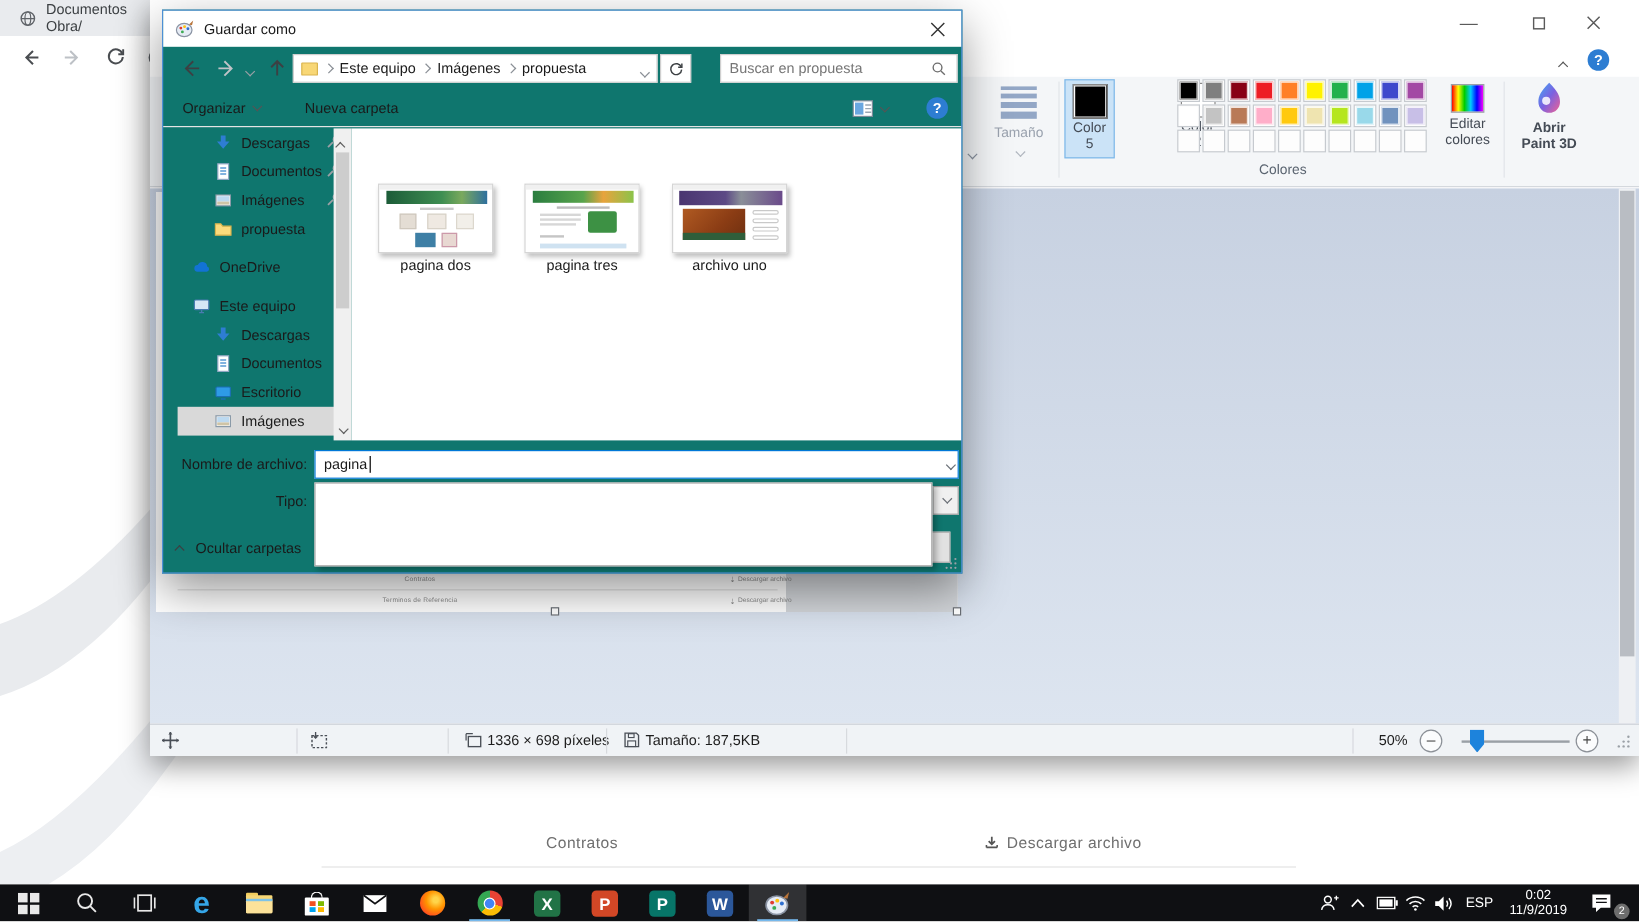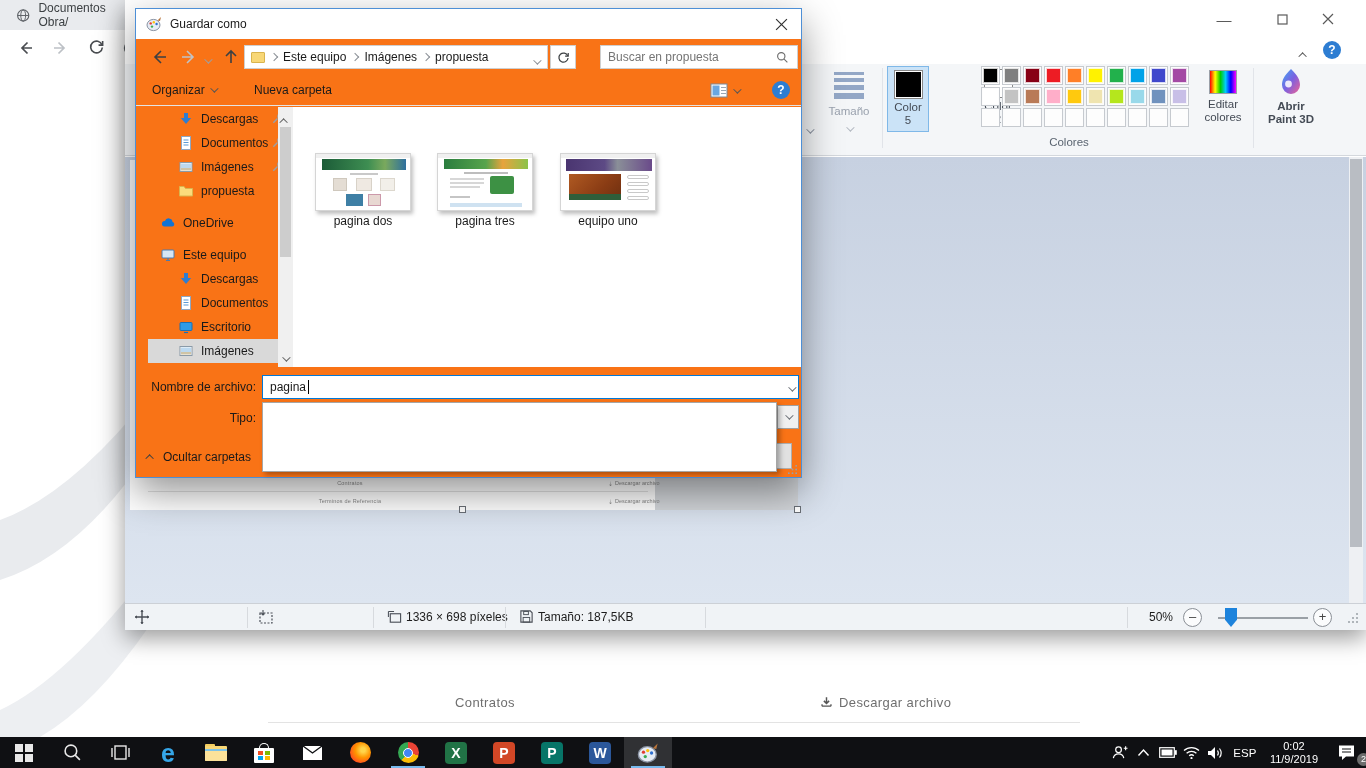--- a/index.html
+++ b/index.html
@@ -42,21 +42,21 @@
   .mini-row { position:absolute; width:520px; height:16px; display:flex; align-items:center; color:#8a8a8a; }
   .mini-row .m-lbl { width:300px; text-align:center; font-size:5.5px; letter-spacing:.2px; }
   .mini-row .m-lnk { margin-left:108px; font-size:5.5px; display:flex; gap:2px; align-items:center; }
   .statusbar { position:absolute; left:0; top:603px; width:100%; height:27px; background:#f0f3f6;
                border-top:1px solid #ccd0d6; font-size:12px; color:#1d1d1d; }
   .sb-div { position:absolute; top:3px; width:1px; height:21px; background:#d7dade; }
   .zoombtn { position:absolute; top:4px; width:19px; height:19px; border:1px solid #8a8f96; border-radius:50%;
              background:#fbfcfd; color:#444; font-size:13px; line-height:16px; text-align:center; }
 
   
-  .dialog { position:absolute; left:135px; top:8px; width:667px; height:470px; background:#f97316;
+  .dialog { position:absolute; left:135px; top:8px; width:667px; height:470px; background:#0f766e;
             border:1px solid #4d8fd6; z-index:20; box-shadow:0 14px 36px rgba(0,0,0,.42); font-size:12px; color:#1a1a1a; }
   .dlg-title { position:absolute; left:0; top:0; width:100%; height:30px; background:#fff;
                display:flex; align-items:center; gap:8px; padding-left:10px; }
   .dlg-close { position:absolute; right:0; top:0; width:40px; height:30px; display:flex; align-items:center;
                justify-content:center; font-size:14px; color:#333; }
   .navbtn { position:absolute; top:38px; width:22px; height:20px; color:#444; }
   .boxfield { position:absolute; top:36px; height:24px; background:#fff; border:1px solid #cfcfcf; display:flex; align-items:center; }
   .crumb { display:flex; align-items:center; gap:6px; padding:0 6px; }
   .tbtext { position:absolute; top:74px; font-size:12px; color:#1a1a1a; display:flex; gap:5px; align-items:center; }
   .chev { display:inline-block; width:6px; height:6px; border-right:1.4px solid #555; border-bottom:1.4px solid #555; }
@@ -82,21 +82,21 @@
                border:1px solid #a0a0a0; display:flex; align-items:center; justify-content:center; }
 
   
   .taskbar { position:absolute; left:0; top:737px; width:100%; height:31px; background:#0f1013; z-index:30;
              color:#fff; }
   .tb-cell { position:absolute; top:0; width:48px; height:31px; display:flex; align-items:center; justify-content:center; }
   .tb-under { position:absolute; bottom:0; left:7px; right:7px; height:2px; background:#76b9ed; }
   .tb-active { background:rgba(255,255,255,.14); }
   .appicon { width:22px; height:22px; border-radius:4px; display:flex; align-items:center; justify-content:center;
              font-weight:bold; color:#fff; font-size:14px; }
-  .tray { position:absolute; right:0; top:0; height:31px; display:flex; align-items:center; }
+  .tray { position:absolute; right:12px; top:0; height:31px; display:flex; align-items:center; }
   .tray-ic { display:flex; align-items:center; justify-content:center; width:24px; height:31px; }
   .clock { text-align:center; font-size:11px; line-height:13px; padding:0 8px; }
   .badge { position:absolute; right:-4px; bottom:2px; width:13px; height:13px; border-radius:50%;
            background:#6d6d6d; color:#fff; font-size:9px; line-height:13px; text-align:center; }
 </style>
 </head>
 <body>
 
 <div class="screen">
 
@@ -553,21 +553,21 @@
       <div class="thumb" style="left:267px;top:46px;">
         <div class="abs" style="left:0;top:0;width:96px;height:4px;background:#f0f0f0;"></div>
         <div class="abs" style="left:5px;top:5px;width:86px;height:12px;background:linear-gradient(90deg,#4a3570,#5d4a85 45%,#8a8f98 60%,#6a4a8a);"></div>
         <div class="abs" style="left:8px;top:20px;width:52px;height:26px;background:linear-gradient(135deg,#b05a22,#8a3c14 60%,#6e2f10);"></div>
         <div class="abs" style="left:8px;top:40px;width:52px;height:6px;background:#2f5e3a;"></div>
         <div class="abs" style="left:66px;top:21px;width:22px;height:4px;border:1px solid #c9c9c9;border-radius:2px;"></div>
         <div class="abs" style="left:66px;top:28px;width:22px;height:4px;border:1px solid #c9c9c9;border-radius:2px;"></div>
         <div class="abs" style="left:66px;top:35px;width:22px;height:4px;border:1px solid #c9c9c9;border-radius:2px;"></div>
         <div class="abs" style="left:66px;top:42px;width:22px;height:4px;border:1px solid #c9c9c9;border-radius:2px;"></div>
       </div>
-      <div class="thumb-label" style="left:260px;top:107px;">equipo uno</div>
+      <div class="thumb-label" style="left:260px;top:107px;">archivo uno</div>
     </div>
 
     <div class="fld-label" style="left:8px;top:366px;width:112px;">Nombre de archivo:</div>
     <div class="filename">
       <span>pagina</span>
         <span class="caret"></span>
       <span class="dd-chev"><span class="chev down" style="border-color:#6a6f76;"></span></span>
     </div>
     <div class="fld-label" style="left:60px;top:397px;width:60px;">Tipo:</div>
     <div class="combo-btn">

